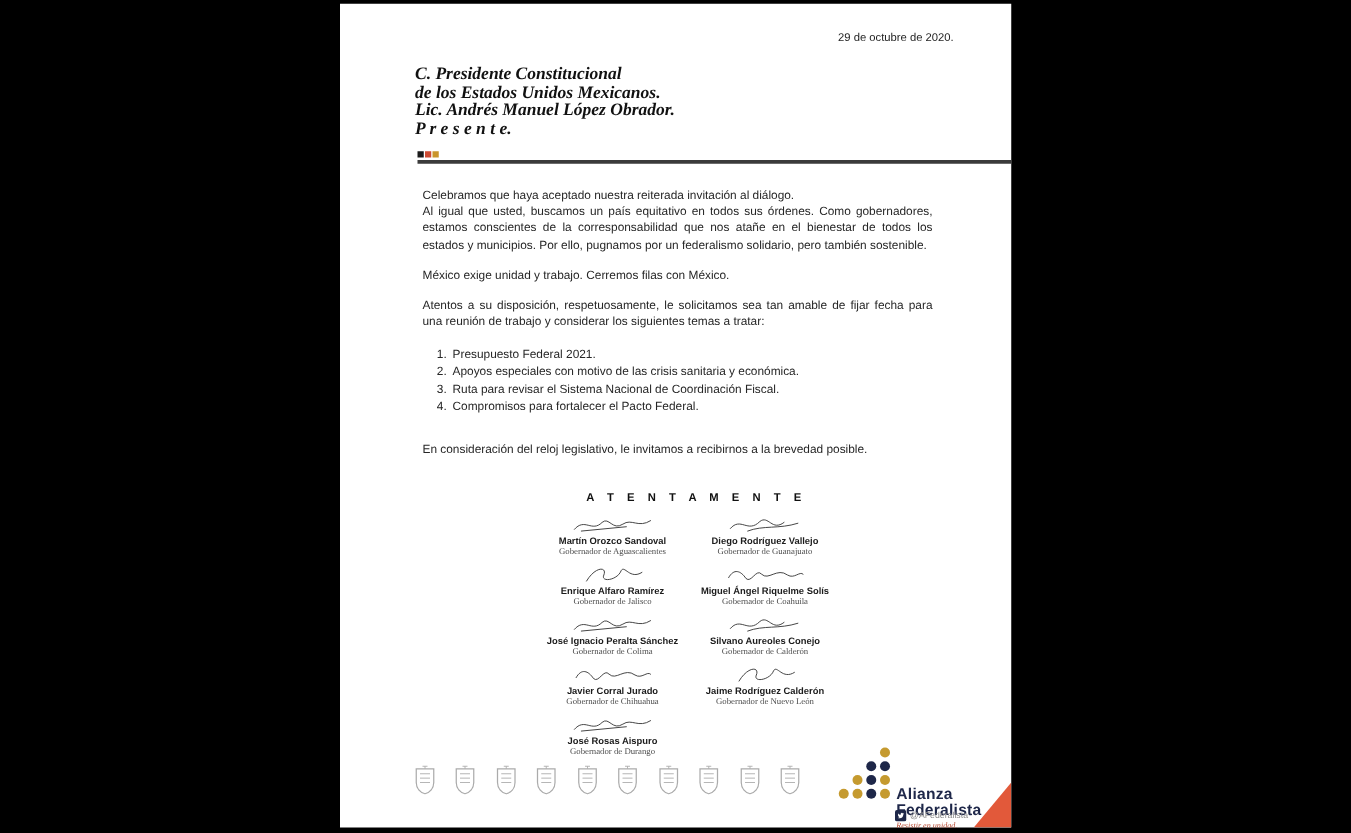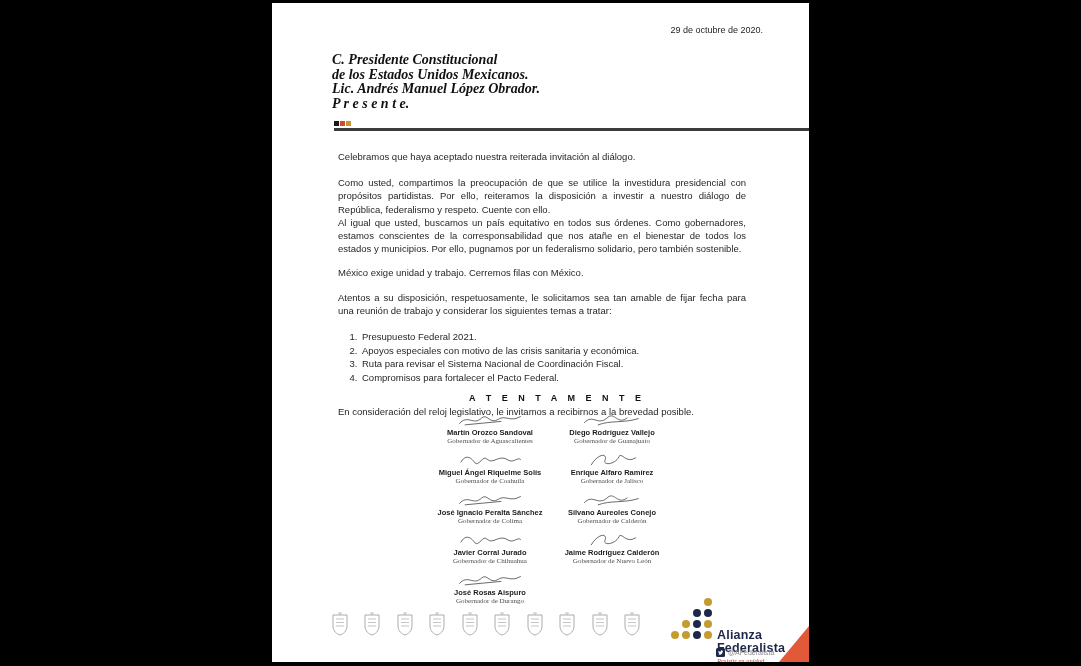--- a/index.html
+++ b/index.html
@@ -97,21 +97,20 @@
       <div class="accent-squares" id="accent-squares">
           <span class="accent-square" style="background: rgb(26, 26, 26);"></span>
           <span class="accent-square" style="background: rgb(205, 74, 51);"></span>
           <span class="accent-square" style="background: rgb(201, 149, 44);"></span>
         </div>
       <div class="header-divider"></div>
     </div>
 
     <div class="content">
       <p class="p-single">Celebramos que haya aceptado nuestra reiterada invitación al diálogo.</p>
-      <p class="gap-m">Como usted, compartimos la preocupación de que se utilice la investidura presidencial con propósitos partidistas. Por ello, reiteramos la disposición a investir a nuestro diálogo de República, federalismo y respeto. Cuente con ello.</p>
       <p>Al igual que usted, buscamos un país equitativo en todos sus órdenes. Como gobernadores, estamos conscientes de la corresponsabilidad que nos atañe en el bienestar de todos los estados y municipios. Por ello, pugnamos por un federalismo solidario, pero también sostenible.</p>
       <p class="p-single gap-s">México exige unidad y trabajo. Cerremos filas con México.</p>
       <p class="gap-s">Atentos a su disposición, respetuosamente, le solicitamos sea tan amable de fijar fecha para una reunión de trabajo y considerar los siguientes temas a tratar:</p>
       <ol class="topics" id="topics-list">
           <li>Presupuesto Federal 2021.</li>
           <li>Apoyos especiales con motivo de las crisis sanitaria y económica.</li>
           <li>Ruta para revisar el Sistema Nacional de Coordinación Fiscal.</li>
           <li>Compromisos para fortalecer el Pacto Federal.</li>
         </ol>
       <p class="p-single gap-l">En consideración del reloj legislativo, le invitamos a recibirnos a la brevedad posible.</p>
@@ -129,31 +128,31 @@
         </div>
         <div class="sig-cell">
           <svg viewBox="0 0 100 26">
             <path d="M10 17 C22 3 30 23 44 9 C54 1 58 21 72 10 M30 20 C48 13 66 18 88 11" fill="none" stroke="#3c3c3c" stroke-width="1.1" stroke-linecap="round"></path>
           </svg>
           <div class="sig-name">Diego Rodríguez Vallejo</div>
           <div class="sig-title">Gobernador de Guanajuato</div>
         </div>
         <div class="sig-cell">
           <svg viewBox="0 0 100 26">
+            <path d="M20 20 C30 3 44 3 40 13 C36 22 56 19 60 8 C64 1 70 19 84 10" fill="none" stroke="#3c3c3c" stroke-width="1.1" stroke-linecap="round"></path>
+          </svg>
+          <div class="sig-name">Enrique Alfaro Ramírez</div>
+          <div class="sig-title">Gobernador de Jalisco</div>
+        </div>
+        <div class="sig-cell">
+          <svg viewBox="0 0 100 26">
             <path d="M8 16 C14 5 22 8 28 17 C34 23 40 5 46 12 C54 20 64 4 76 13 C84 18 90 8 94 12" fill="none" stroke="#3c3c3c" stroke-width="1.1" stroke-linecap="round"></path>
           </svg>
           <div class="sig-name">Miguel Ángel Riquelme Solís</div>
           <div class="sig-title">Gobernador de Coahuila</div>
-        </div>
-        <div class="sig-cell">
-          <svg viewBox="0 0 100 26">
-            <path d="M20 20 C30 3 44 3 40 13 C36 22 56 19 60 8 C64 1 70 19 84 10" fill="none" stroke="#3c3c3c" stroke-width="1.1" stroke-linecap="round"></path>
-          </svg>
-          <div class="sig-name">Enrique Alfaro Ramírez</div>
-          <div class="sig-title">Gobernador de Jalisco</div>
         </div>
         <div class="sig-cell">
           <svg viewBox="0 0 100 26">
             <path d="M6 18 C18 4 26 22 38 10 C46 3 50 20 62 12 C72 5 80 17 94 8 M14 20 L66 15" fill="none" stroke="#3c3c3c" stroke-width="1.1" stroke-linecap="round"></path>
           </svg>
           <div class="sig-name">José Ignacio Peralta Sánchez</div>
           <div class="sig-title">Gobernador de Colima</div>
         </div>
         <div class="sig-cell">
           <svg viewBox="0 0 100 26">

